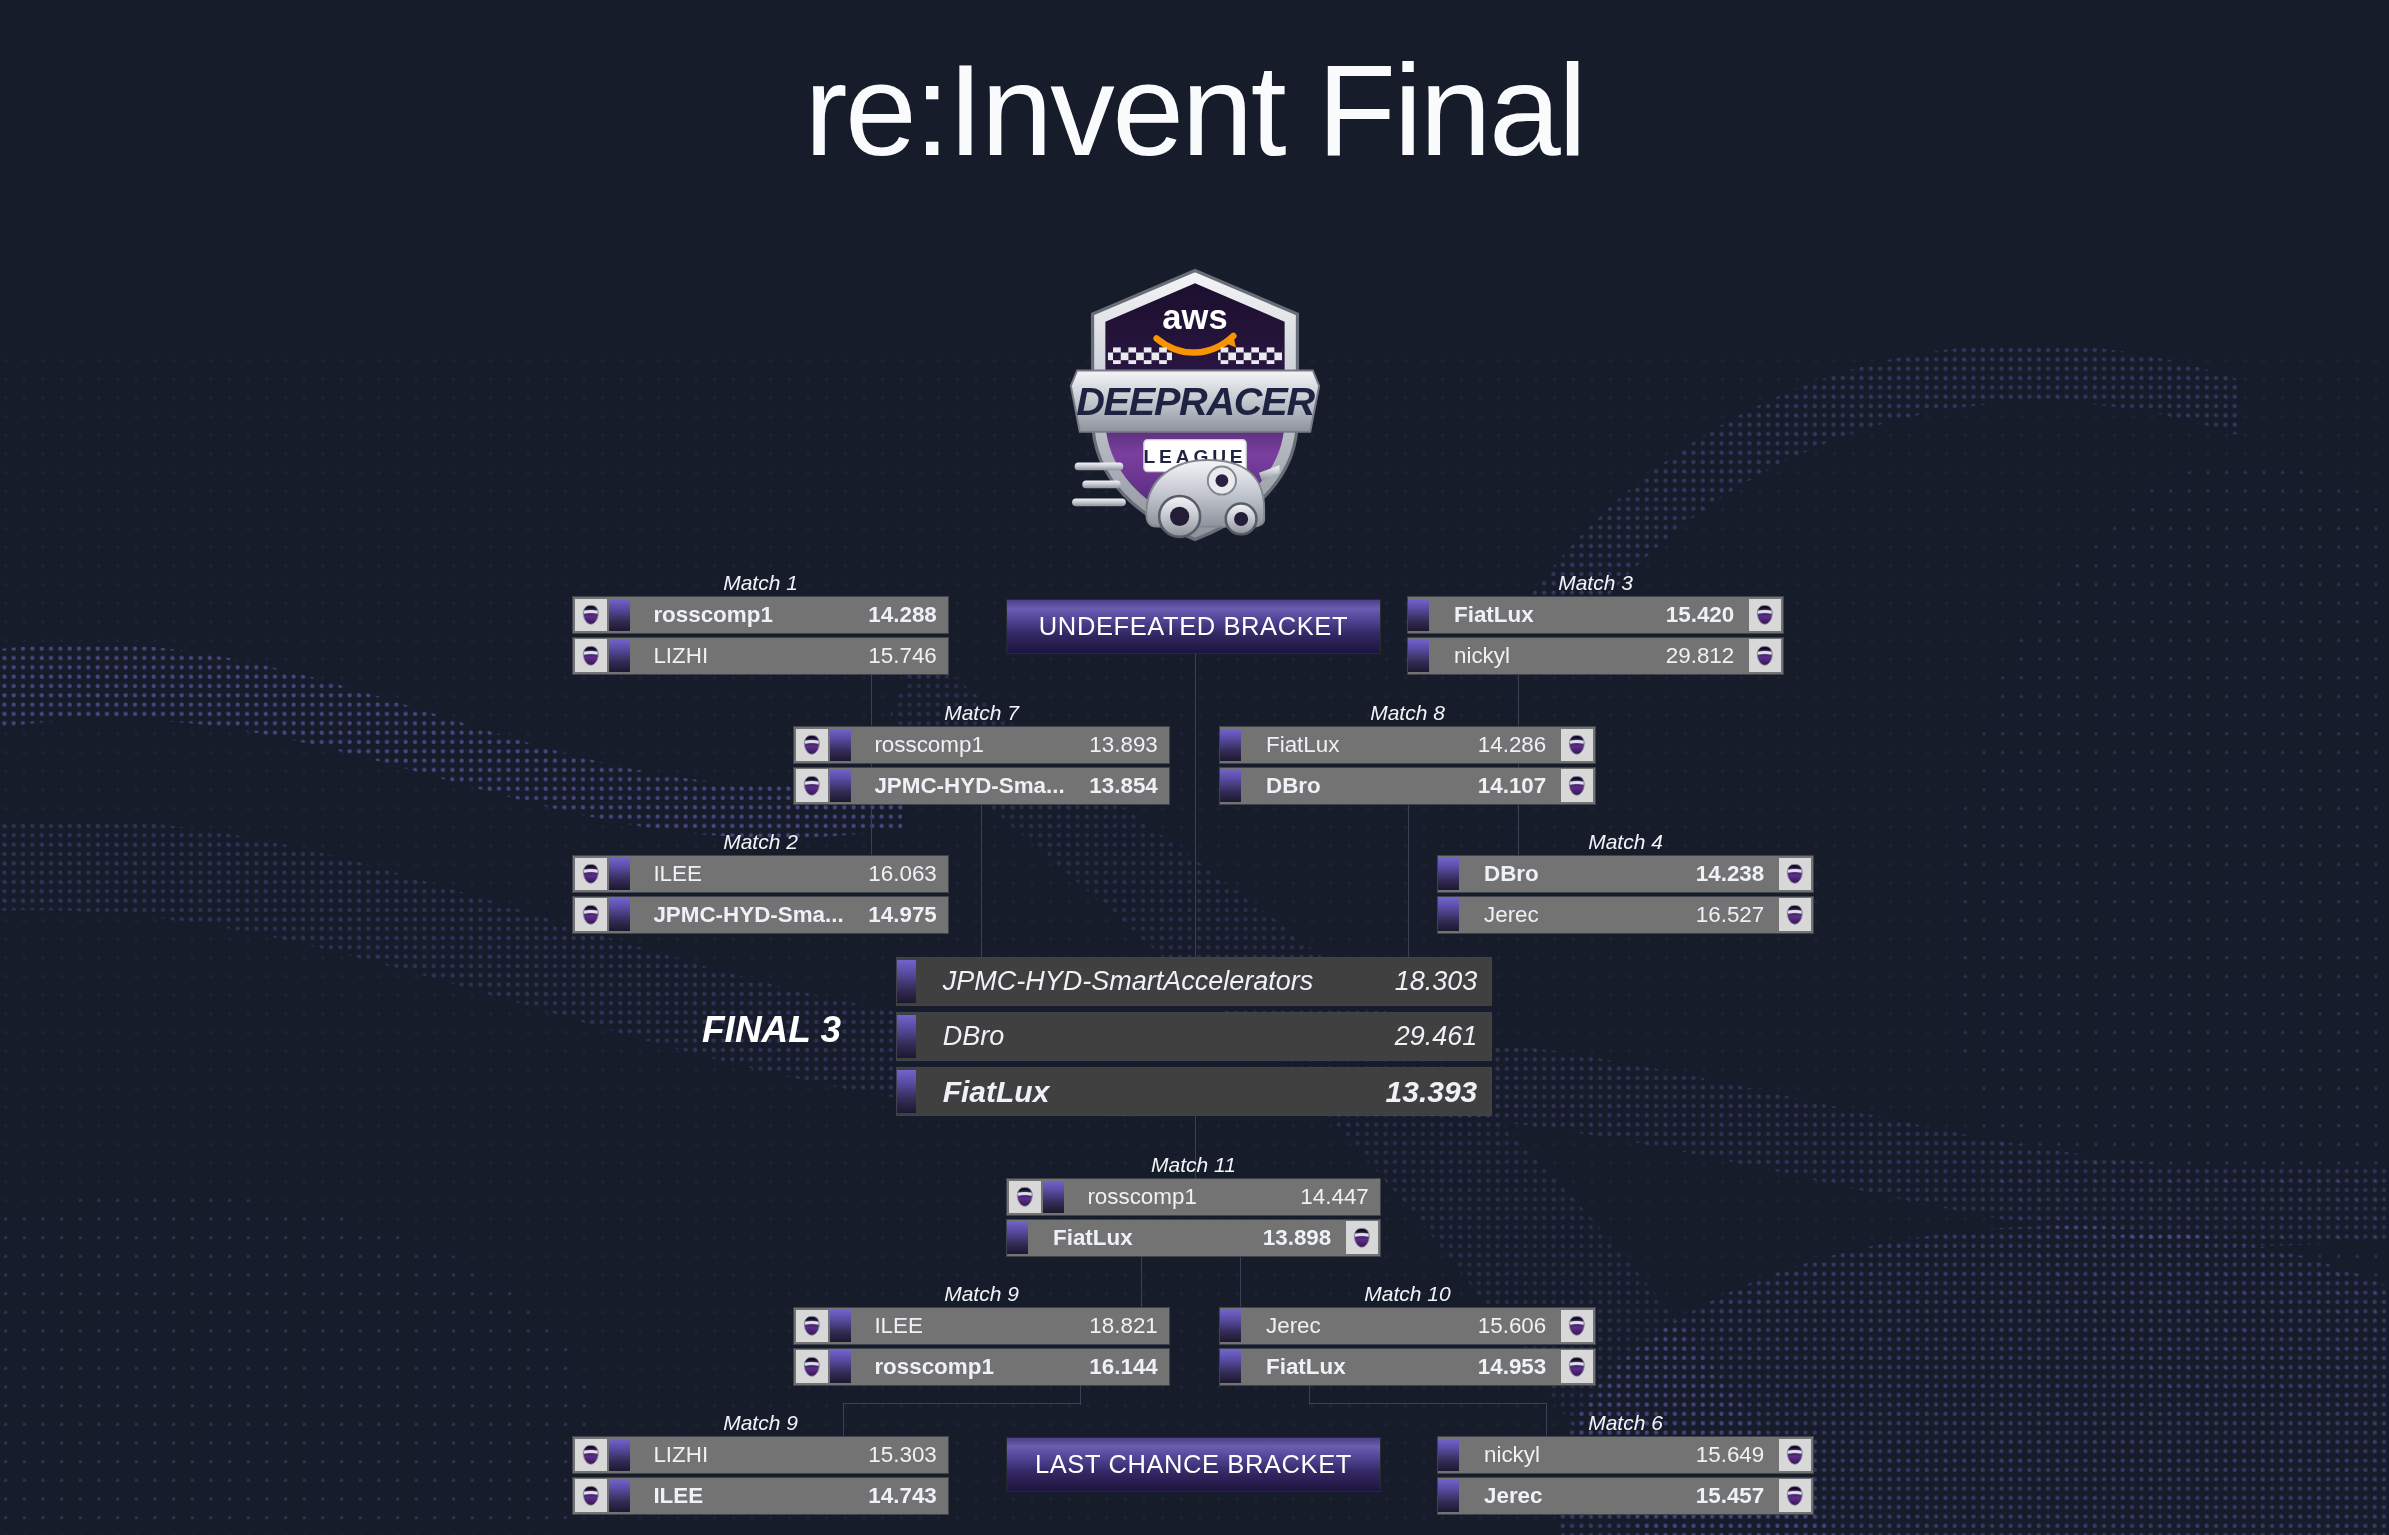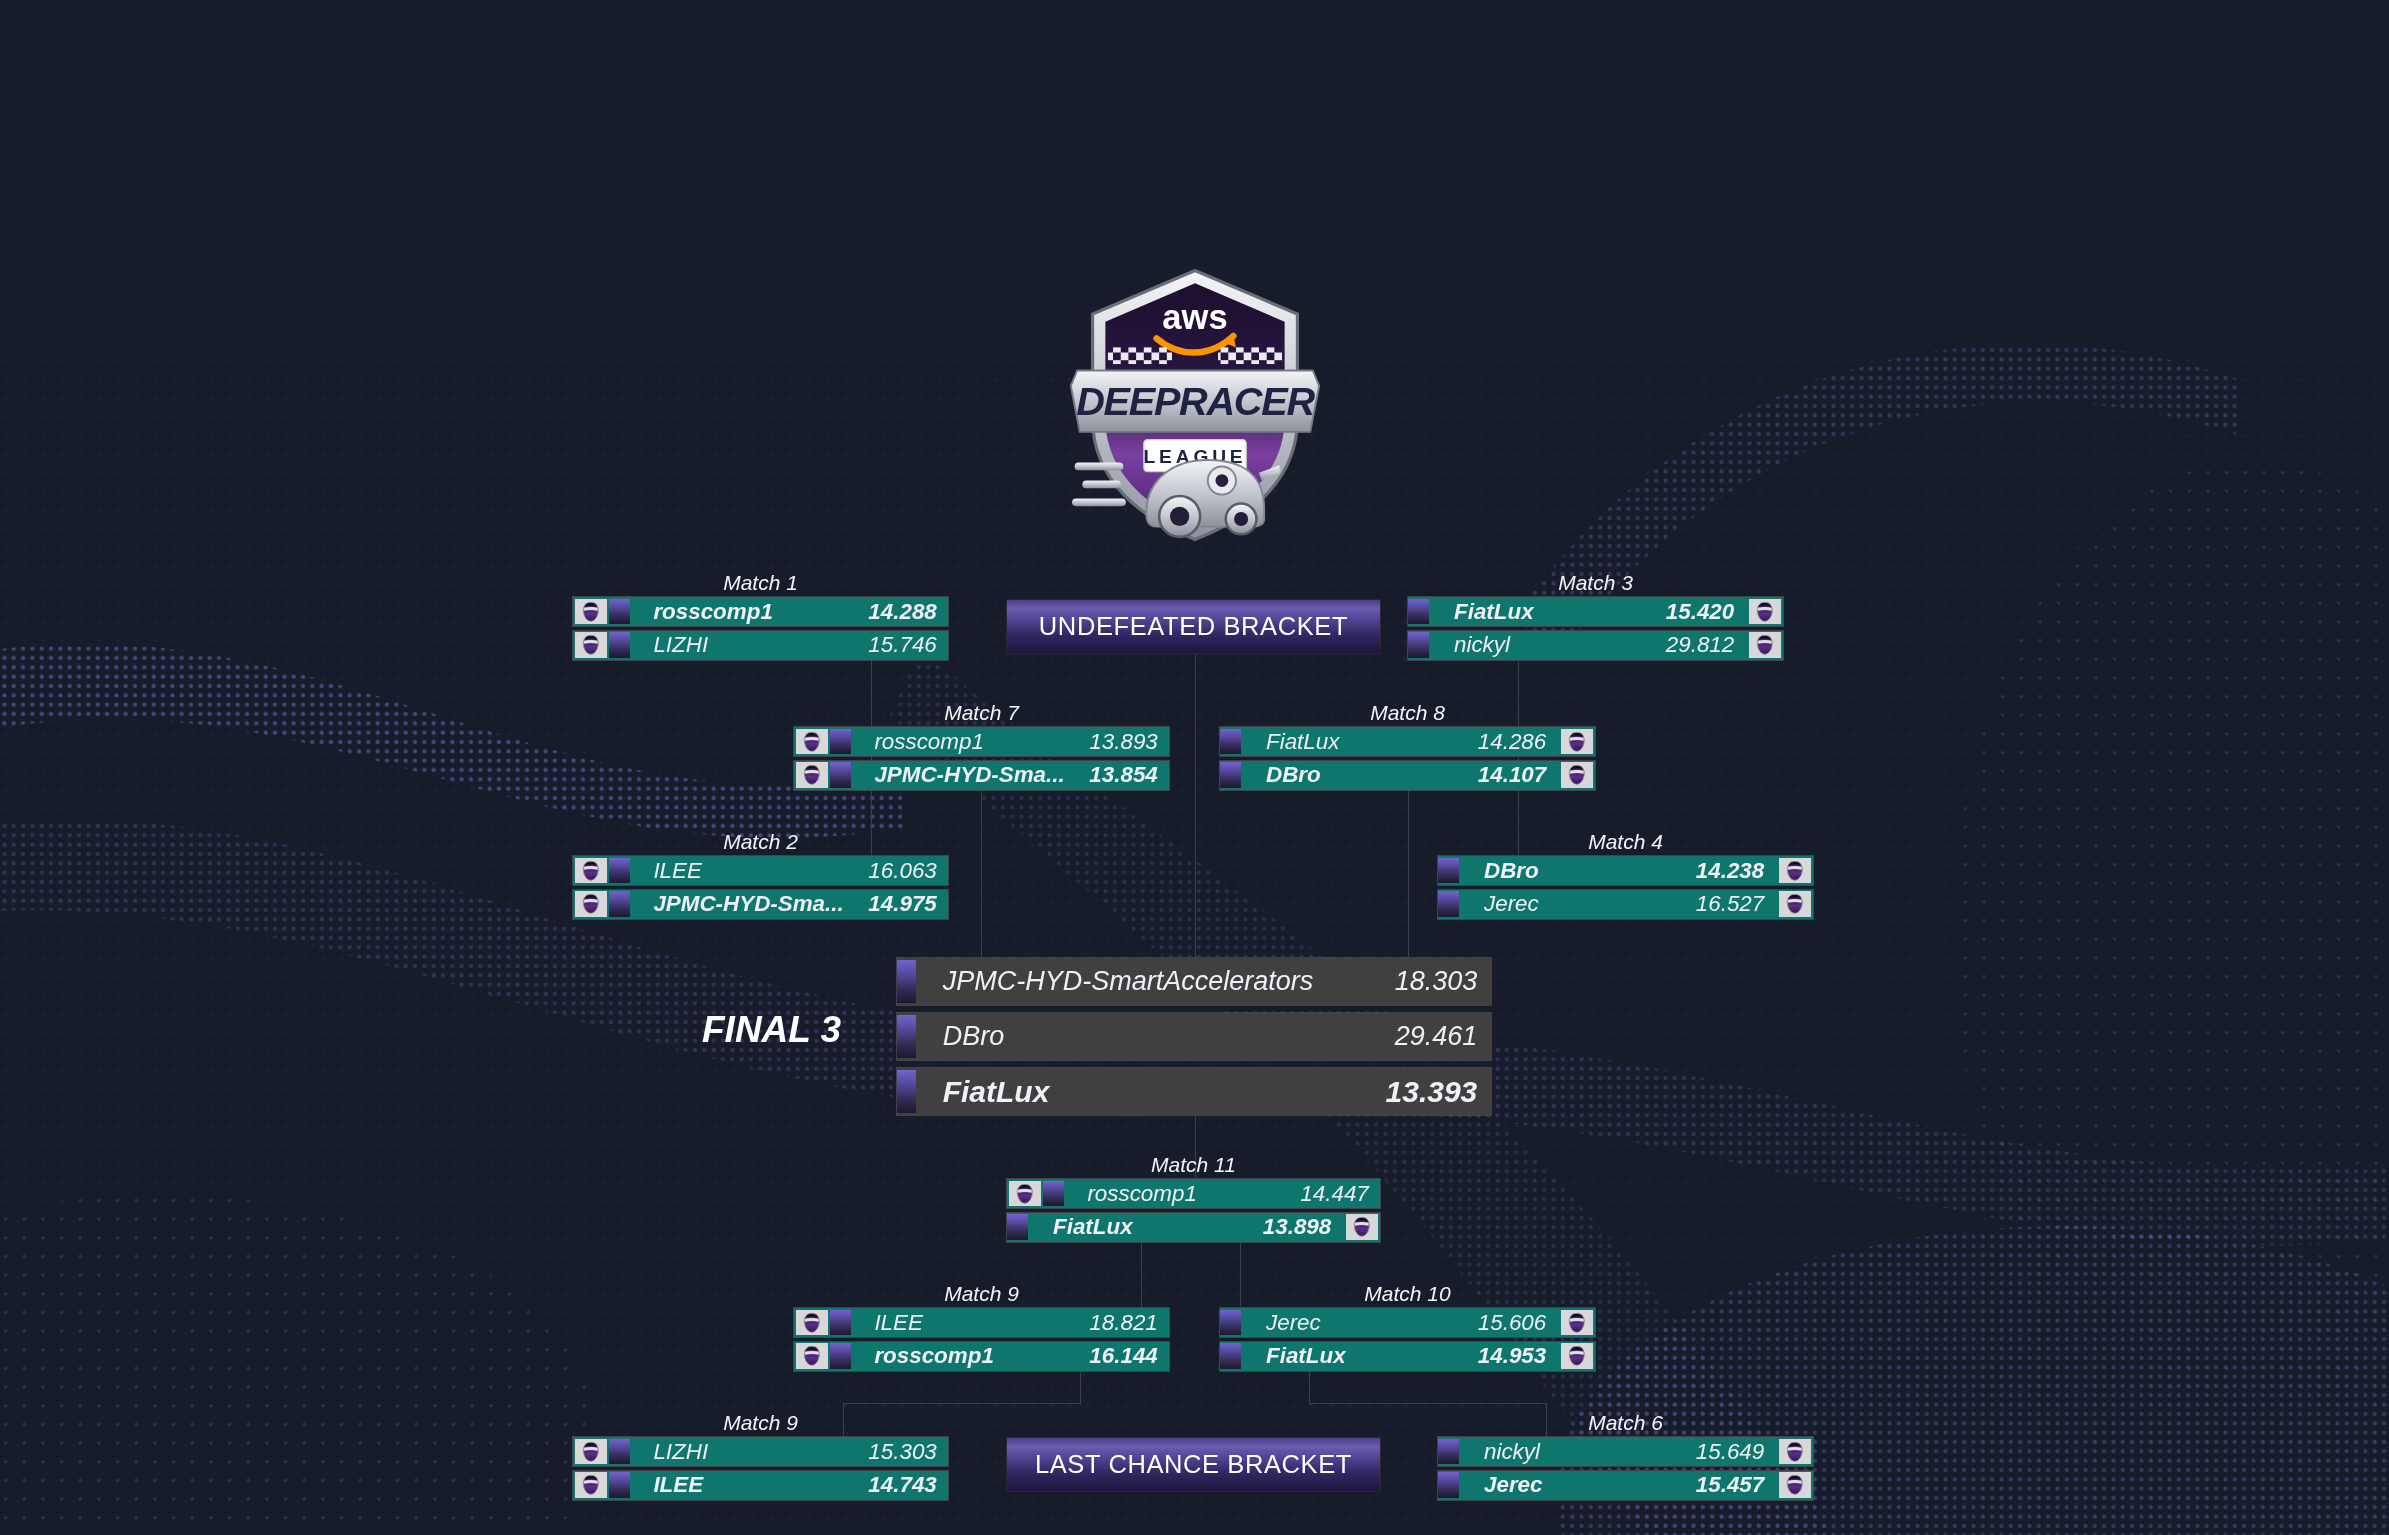--- a/index.html
+++ b/index.html
@@ -13,22 +13,22 @@
   .banner{position:absolute;width:375px;height:55px;z-index:2;box-sizing:border-box;
           display:flex;align-items:center;justify-content:center;
           font-size:25.5px;color:#fff;letter-spacing:0.6px;border:1.9px solid #272a31;
           background:linear-gradient(180deg,#4c3f87 0%,#6b5db0 16%,#55489b 34%,#352a68 62%,#241b49 88%,#1d1540 100%);}
   .banner.undefeated{left:1006px;top:599px;}
   .banner.lastchance{left:1006px;top:1437px;}
   .match{position:absolute;width:377px;z-index:2;}
   .match-label{height:25px;line-height:23.6px;text-align:center;font-style:italic;
                font-size:21px;color:#f2f4f8;}
   .rows{display:flex;flex-direction:column;}
-  .prow{height:31px;margin-bottom:2.5px;background:#0f766e;border:1.2px solid #3f434b;
-        box-sizing:border-box;display:flex;align-items:center;font-style:italic;
+  .prow{height:38px;margin-bottom:2.5px;background:#737373;border:1.2px solid #3f434b;
+        box-sizing:border-box;display:flex;align-items:center;
         font-size:22.4px;color:#eef1f6;}
   .prow .pname{margin-left:25px;white-space:nowrap;}
   .prow.hl .pname{margin-left:23.6px;}
   .pscore{margin-left:auto;margin-right:11.2px;}
   .prow .tile + .bar + .pname{margin-left:23.6px;}
   .winner{font-weight:bold;}
   .tile{width:32px;align-self:stretch;margin:1.9px;background:#d8d8d8;
         display:flex;align-items:center;justify-content:center;flex:none;}
   .prow .tile:last-child{margin-left:3.7px;}
   .bar{width:21px;align-self:stretch;margin:1.9px 0;flex:none;
@@ -100,20 +100,21 @@
   <div class="conn" style="left:1195px;top:1114px;width:1.2px;height:65px;"></div>
   <div class="conn" style="left:1141px;top:1242px;width:1.2px;height:66px;"></div>
   <div class="conn" style="left:1240px;top:1242px;width:1.2px;height:66px;"></div>
   <div class="conn" style="left:1080px;top:1370px;width:1.2px;height:35px;"></div>
   <div class="conn" style="left:843px;top:1403px;width:238px;height:1.2px;"></div>
   <div class="conn" style="left:843px;top:1403px;width:1.2px;height:34px;"></div>
   <div class="conn" style="left:1309px;top:1370px;width:1.2px;height:35px;"></div>
   <div class="conn" style="left:1309px;top:1403px;width:238px;height:1.2px;"></div>
   <div class="conn" style="left:1546px;top:1403px;width:1.2px;height:34px;"></div>
 
+  <div class="title">re:Invent Final</div>
 
   <div class="logo">
     <svg width="258" height="274" viewBox="0 0 200 214">
       <defs>
         <linearGradient id="silver" x1="0" y1="0" x2="0" y2="1">
           <stop offset="0" stop-color="#f4f5f7"></stop>
             <stop offset="0.5" stop-color="#c3c7cf"></stop>
             <stop offset="1" stop-color="#8e929c"></stop>
         </linearGradient>
         <linearGradient id="inner" x1="0" y1="0" x2="0" y2="1">

